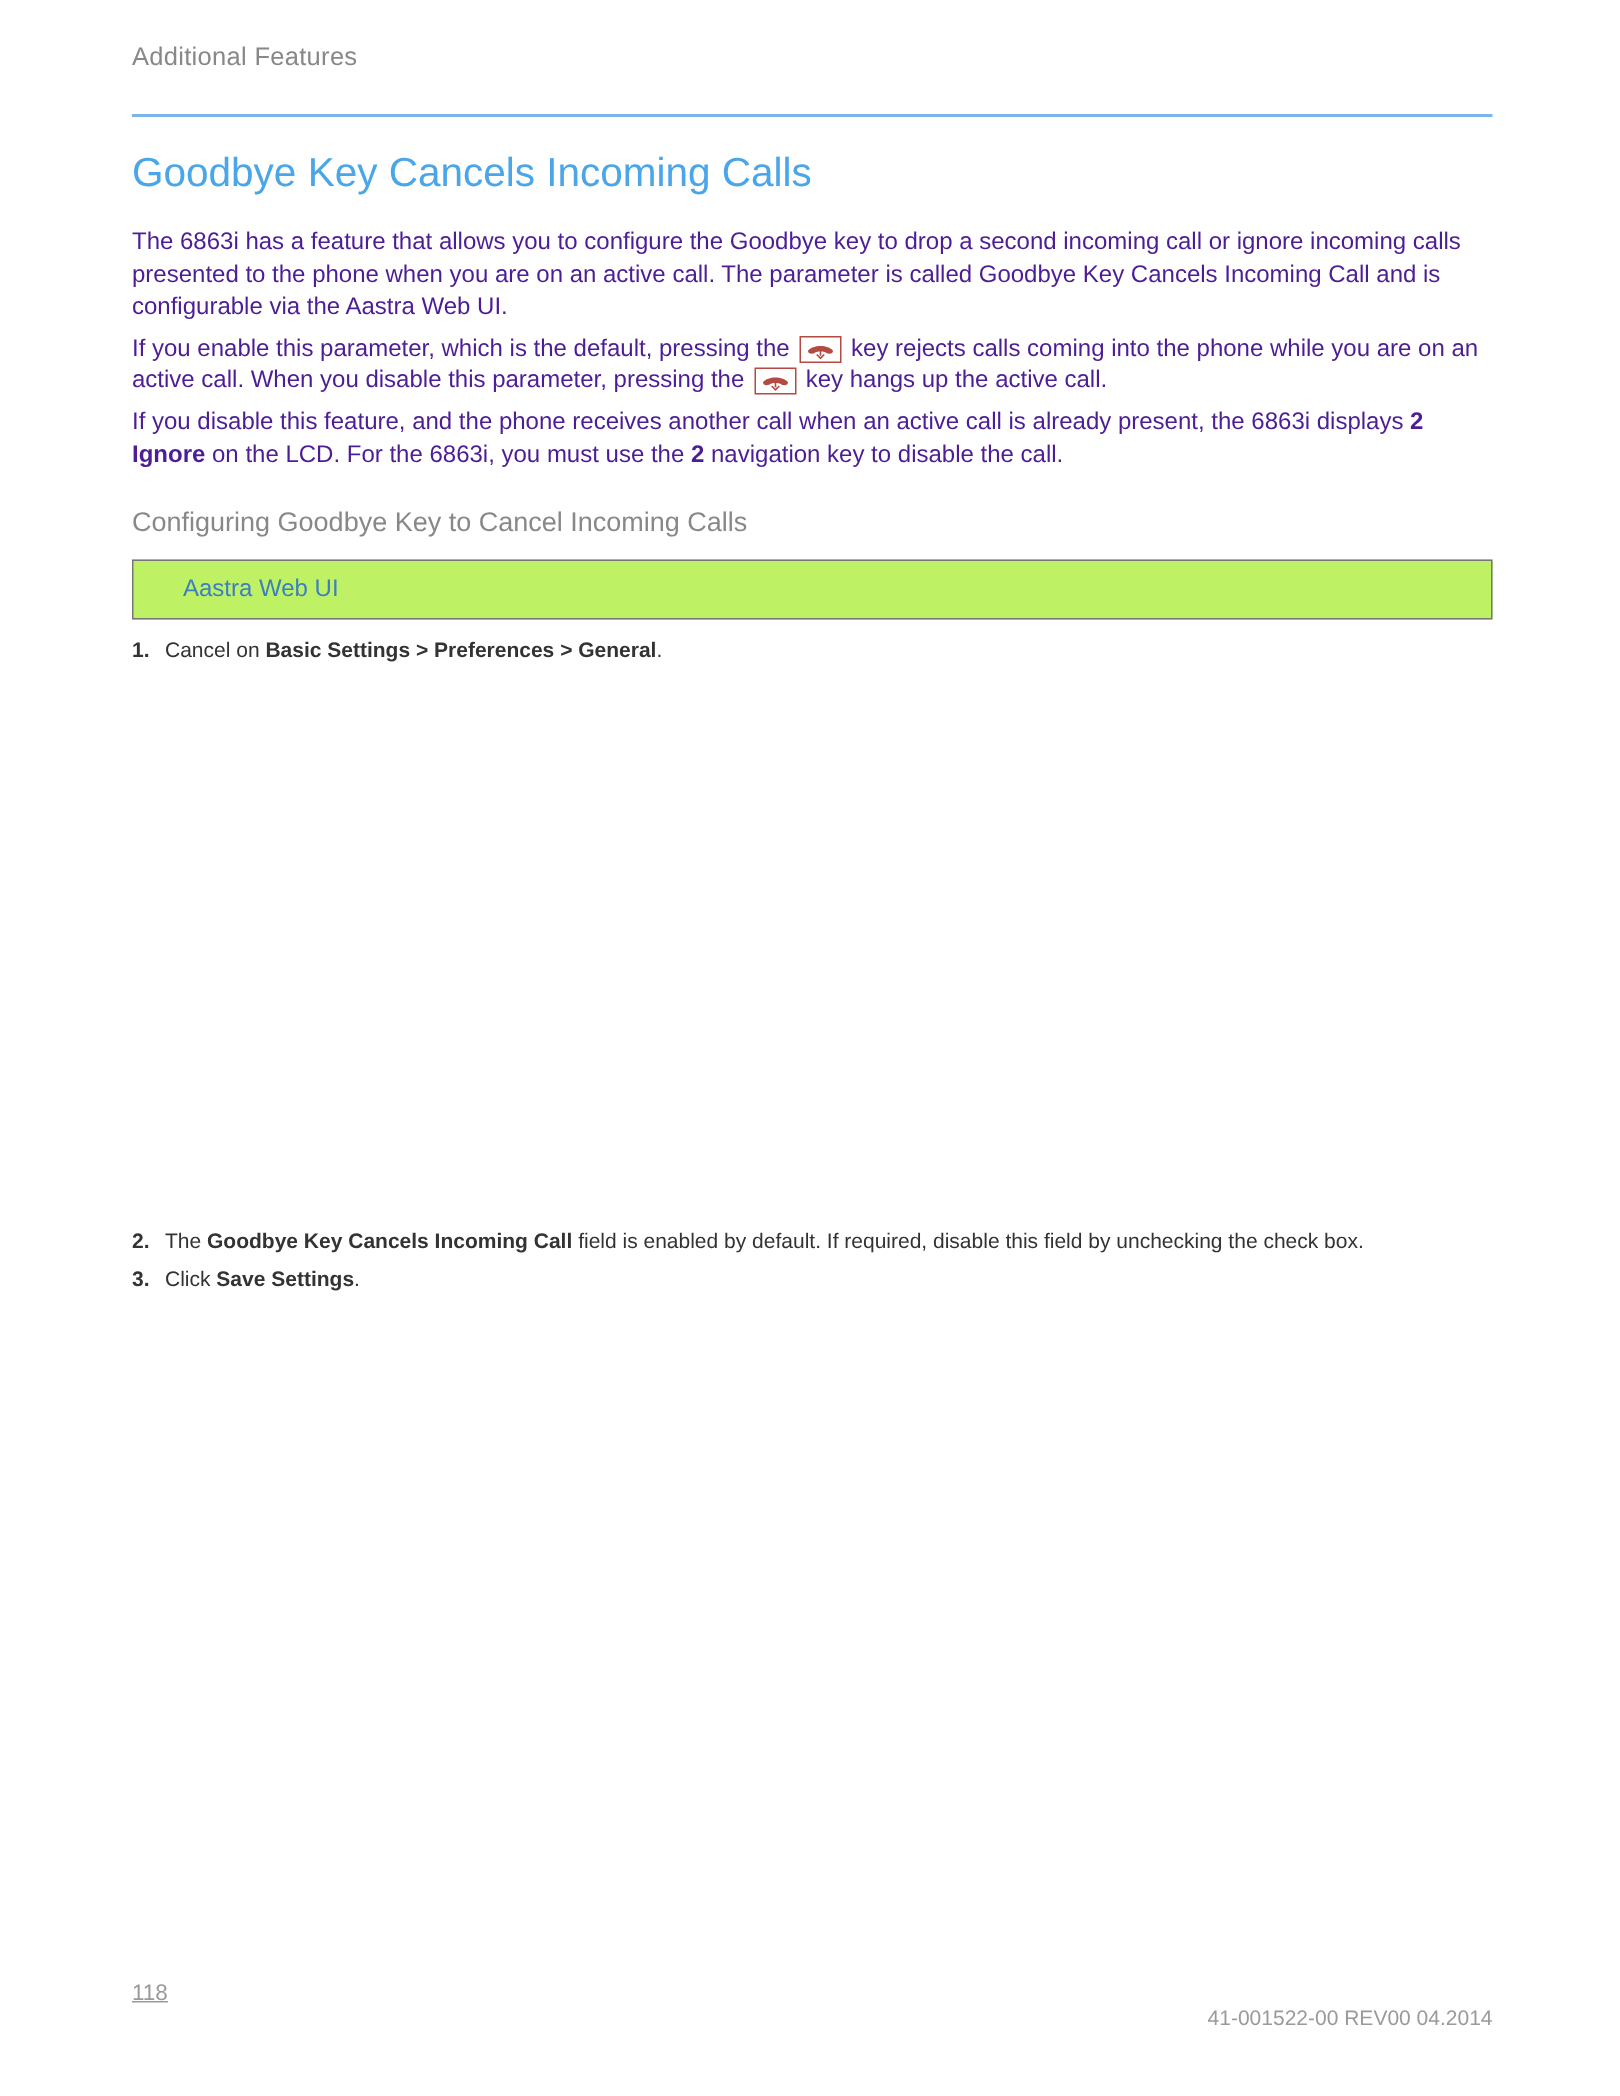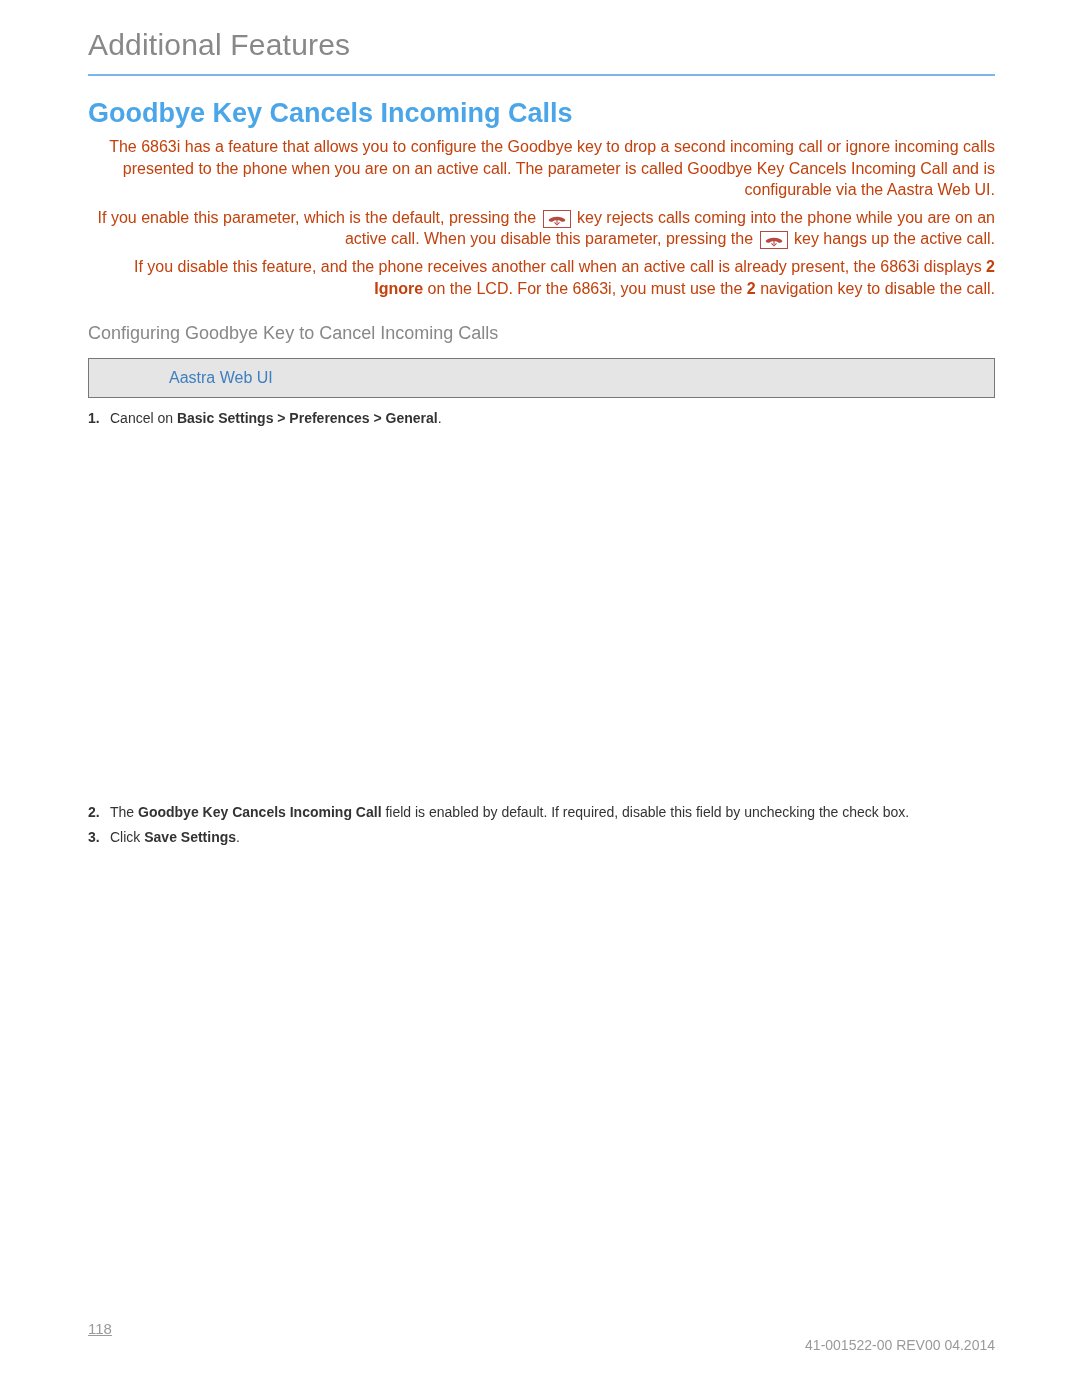--- a/index.html
+++ b/index.html
@@ -12,42 +12,41 @@
     color: #333;
   }
   .page {
     position: absolute;
     left: 88px;
     right: 85px;
     top: 28px;
     bottom: 0;
   }
   .header-title {
-    font-size: 30px;
+    font-size: 17px;
     color: #888888;
     font-weight: 400;
     letter-spacing: 0.2px;
-    margin-bottom: 12px;
+    margin-bottom: 28px;
   }
   .rule {
     height: 0;
     border-bottom: 2px solid #7ab6e8;
     margin-bottom: 22px;
   }
   .section-title {
     font-size: 27px;
     color: #4aa6e8;
-    font-weight: 700;
-    margin-bottom: 7px;
+    font-weight: 400;
+    margin-bottom: 20px;
   }
   .body-text {
     font-size: 16px;
     line-height: 1.35;
-    color: #c2410c;
-    text-align: right;
+    color: #4c1d95;
   }
   .para { margin-bottom: 6px; }
   .key-icon {
     display: inline-block;
     vertical-align: middle;
     border: 1px solid #b44a41;
     padding: 1px 3px 0 3px;
     line-height: 1;
     margin: 0 2px;
     height: 18px;
@@ -55,22 +54,22 @@
   .key-icon svg { display: block; }
   .sub-title {
     font-size: 18px;
     color: #888888;
     font-weight: 400;
     margin-top: 24px;
     margin-bottom: 14px;
   }
   .ui-box {
     border: 1px solid #777;
-    background: #e5e5e5;
-    padding: 10px 14px 10px 80px;
+    background: #bef264;
+    padding: 10px 14px 10px 33px;
     font-size: 16px;
     color: #3d7fbf;
     margin-bottom: 10px;
     margin-left: 0px;
   }
   .steps {
     list-style: none;
     font-size: 14px;
     color: #333;
     margin-top: 6px;

